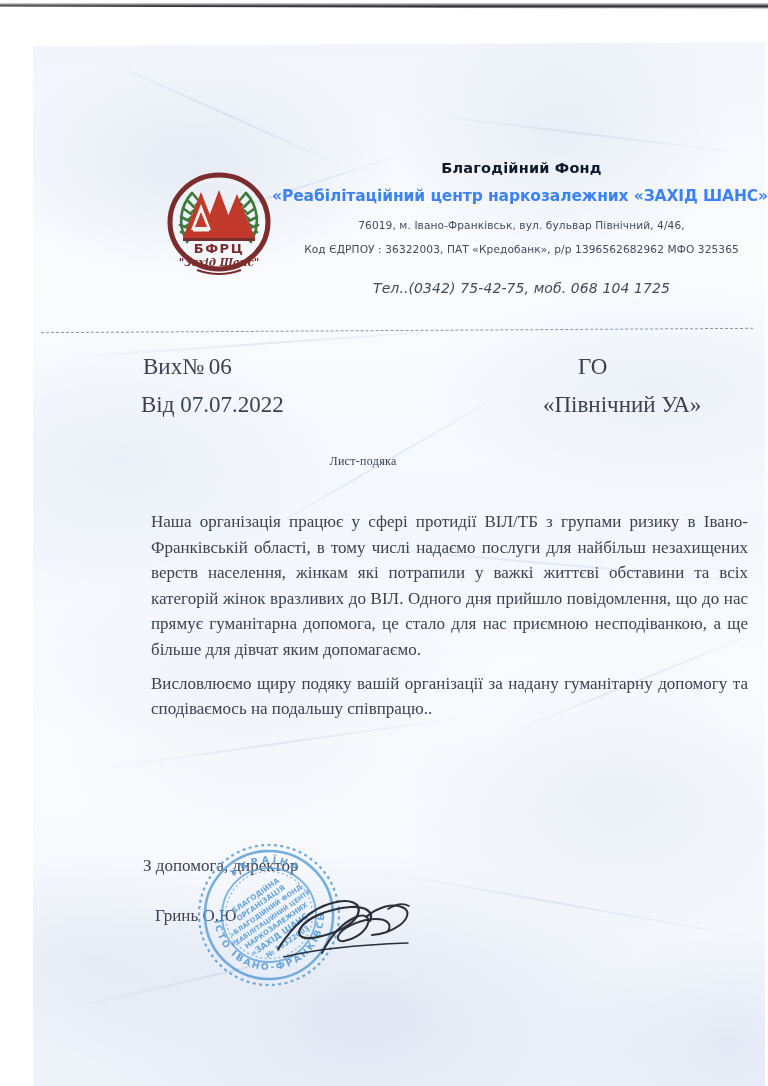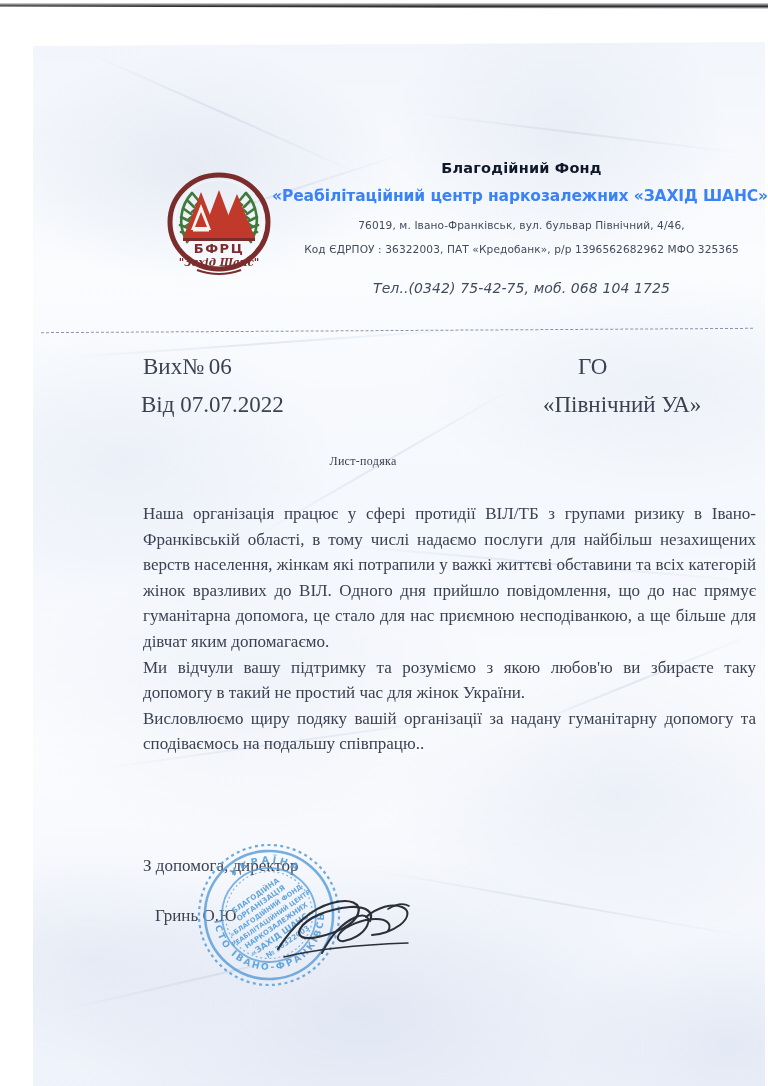--- a/index.html
+++ b/index.html
@@ -169,21 +169,21 @@
   
   .body-text {
     position: absolute;
     left: 110px; top: 459px;
     width: 613px;
     font-size: 17px;
     line-height: 25.6px;
     text-align: justify;
     text-justify: inter-word;
   }
-  .body-text p { margin: 0; }
+  .body-text p { margin: 8px; }
 
   
   .sign-block {
     position: absolute;
     left: 110px; top: 814px;
     font-size: 17px;
   }
   .sign-role { margin: 0; }
   .sign-name { margin: 30px 0 0 12px; }
 
@@ -284,21 +284,20 @@
       <div class="ref-row">
         <span class="ref-left-2">Від 07.07.2022</span>
         <span class="ref-right-2">«Північний УА»</span>
       </div>
     </div>
 
     <div class="doc-title">Лист-подяка</div>
 
     <div class="body-text">
       <p>Наша організація працює у сфері протидії ВІЛ/ТБ з групами ризику в Івано-Франківській області, в тому числі надаємо послуги для найбільш незахищених верств населення, жінкам які потрапили у важкі життєві обставини та всіх категорій жінок вразливих до ВІЛ. Одного дня прийшло повідомлення, що до нас прямує гуманітарна допомога, це стало для нас приємною несподіванкою, а ще більше для дівчат яким допомагаємо.</p>
-      <p>Ми відчули вашу підтримку та розуміємо з якою любов'ю ви збираєте таку допомогу в такий не простий час для жінок України.</p>
       <p>Висловлюємо щиру подяку вашій організації за надану гуманітарну допомогу та сподіваємось на подальшу співпрацю..</p>
     </div>
 
     <div class="sign-block">
       <p class="sign-role">З допомога, директор</p>
       <p class="sign-name">Гринь О.Ю</p>
     </div>
 
     <div class="stamp">
       <svg viewBox="0 0 146 146" aria-hidden="true">

